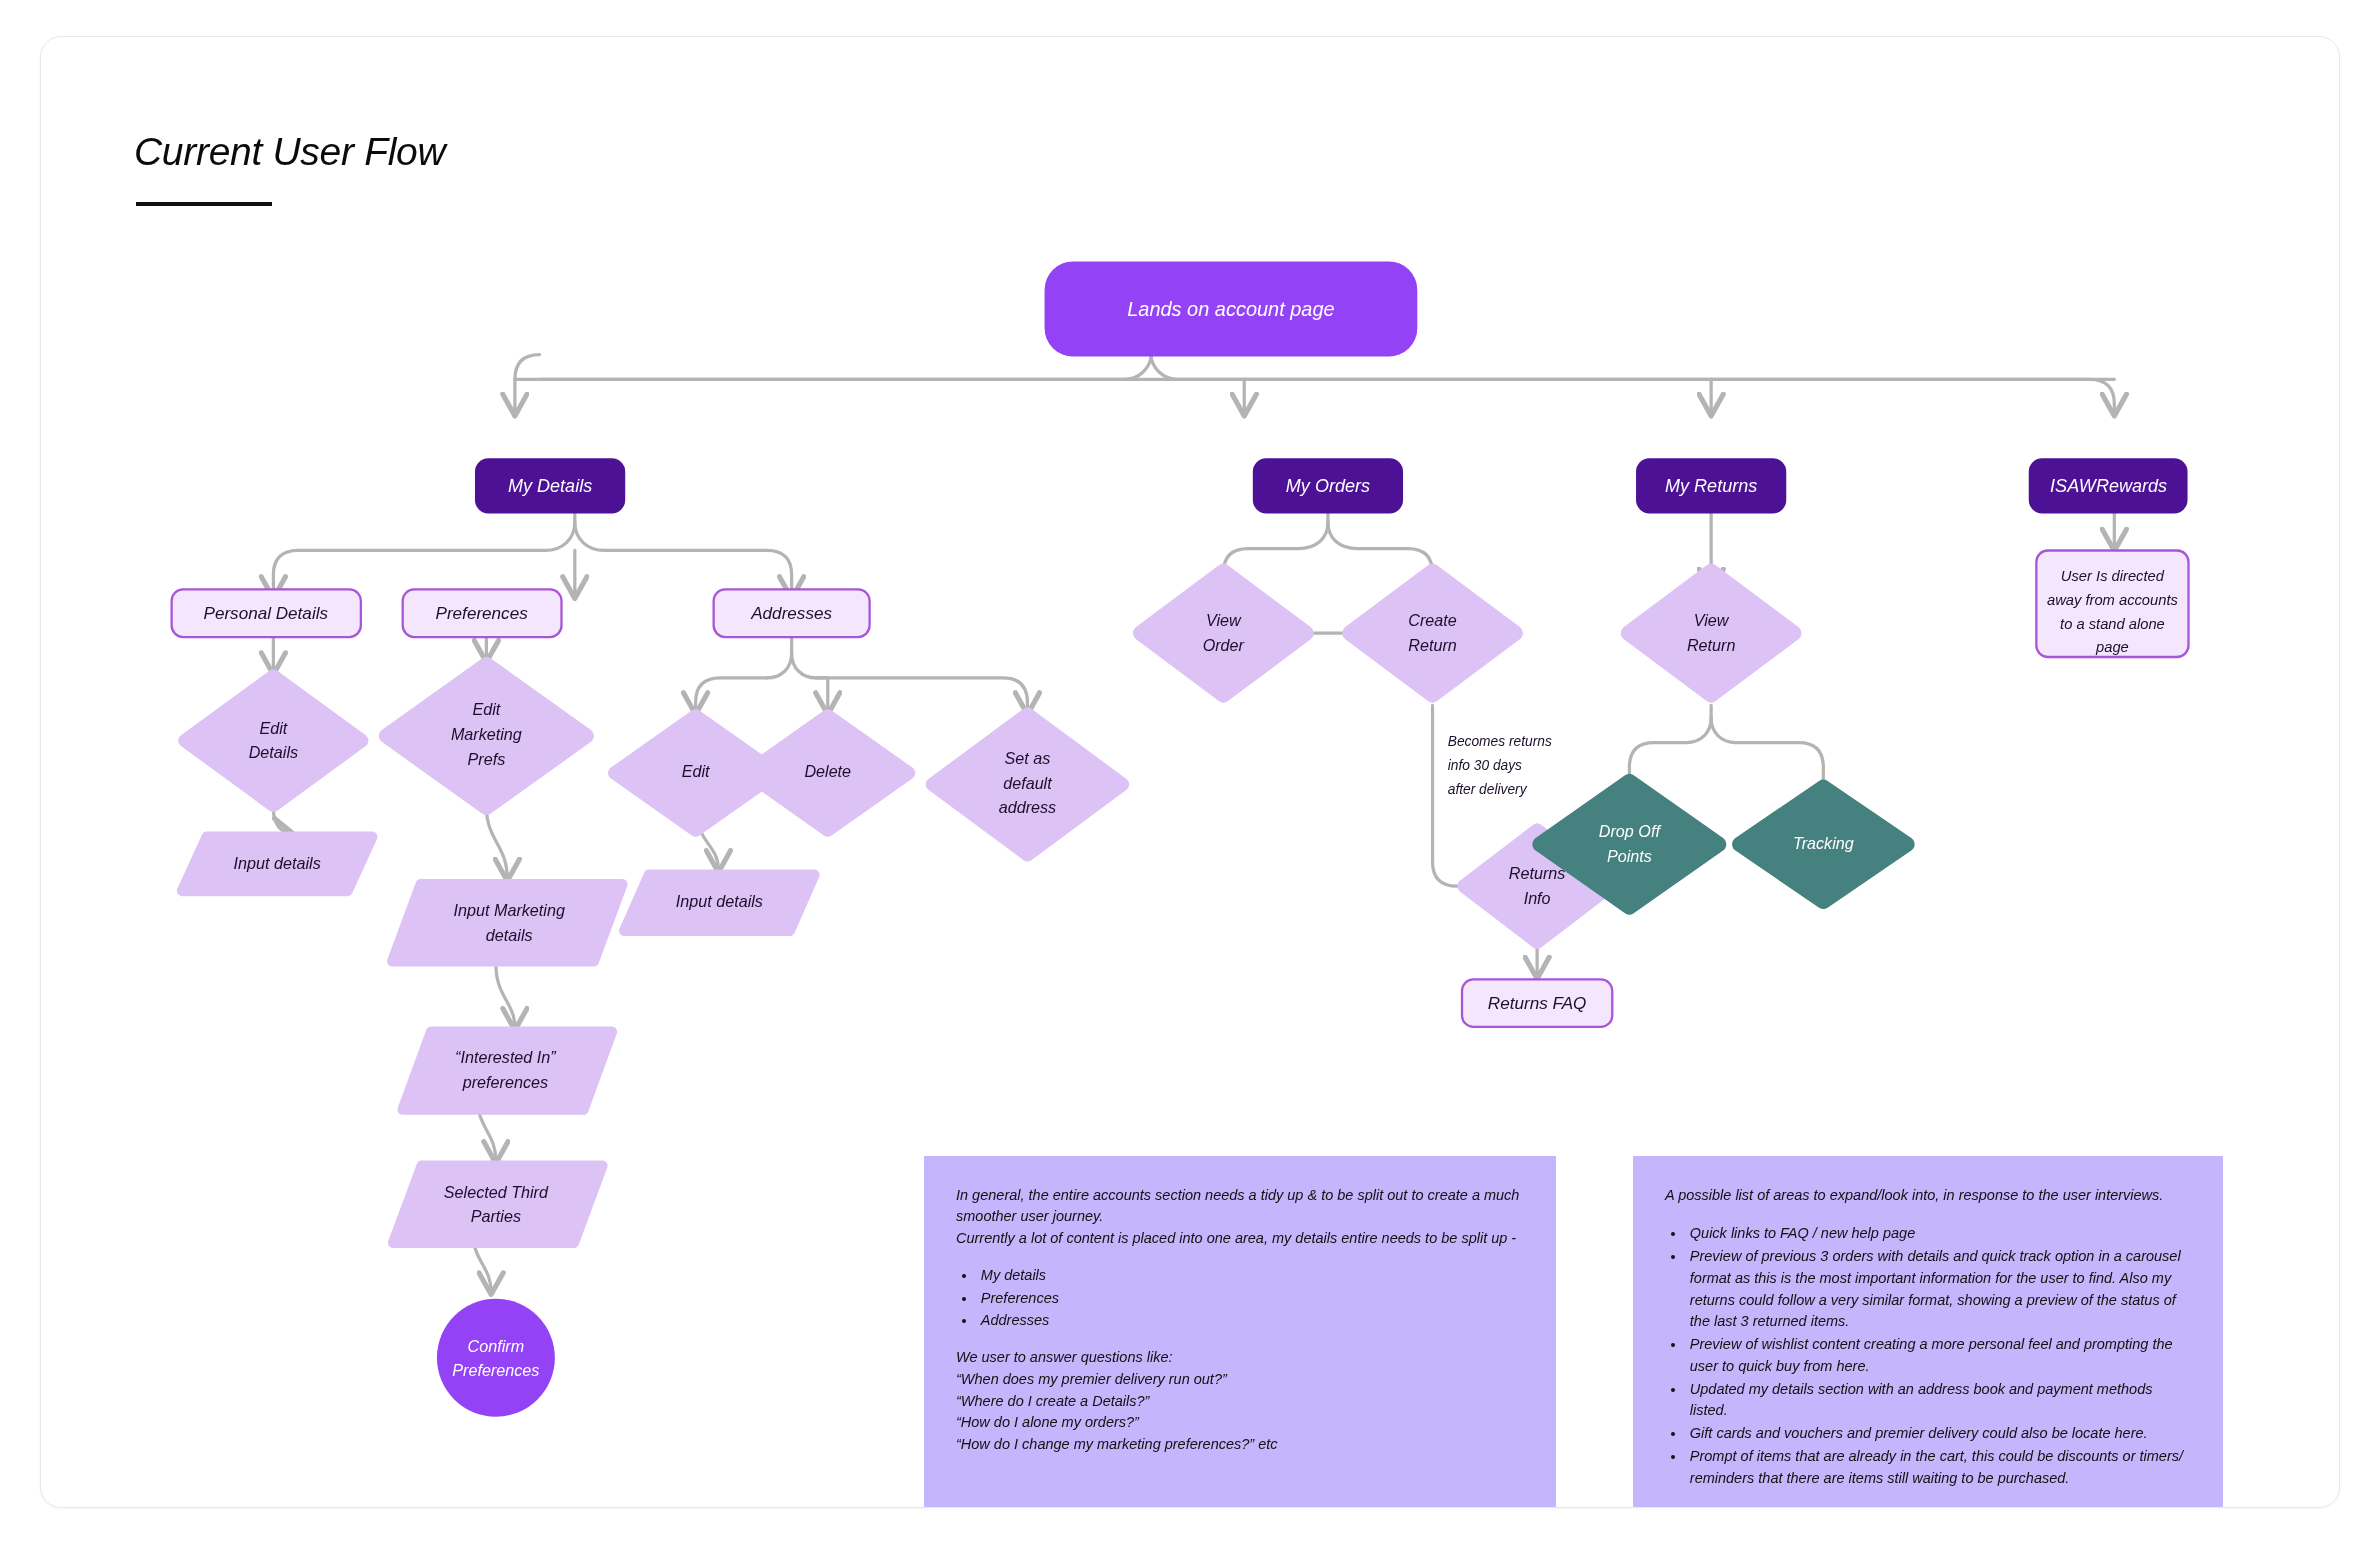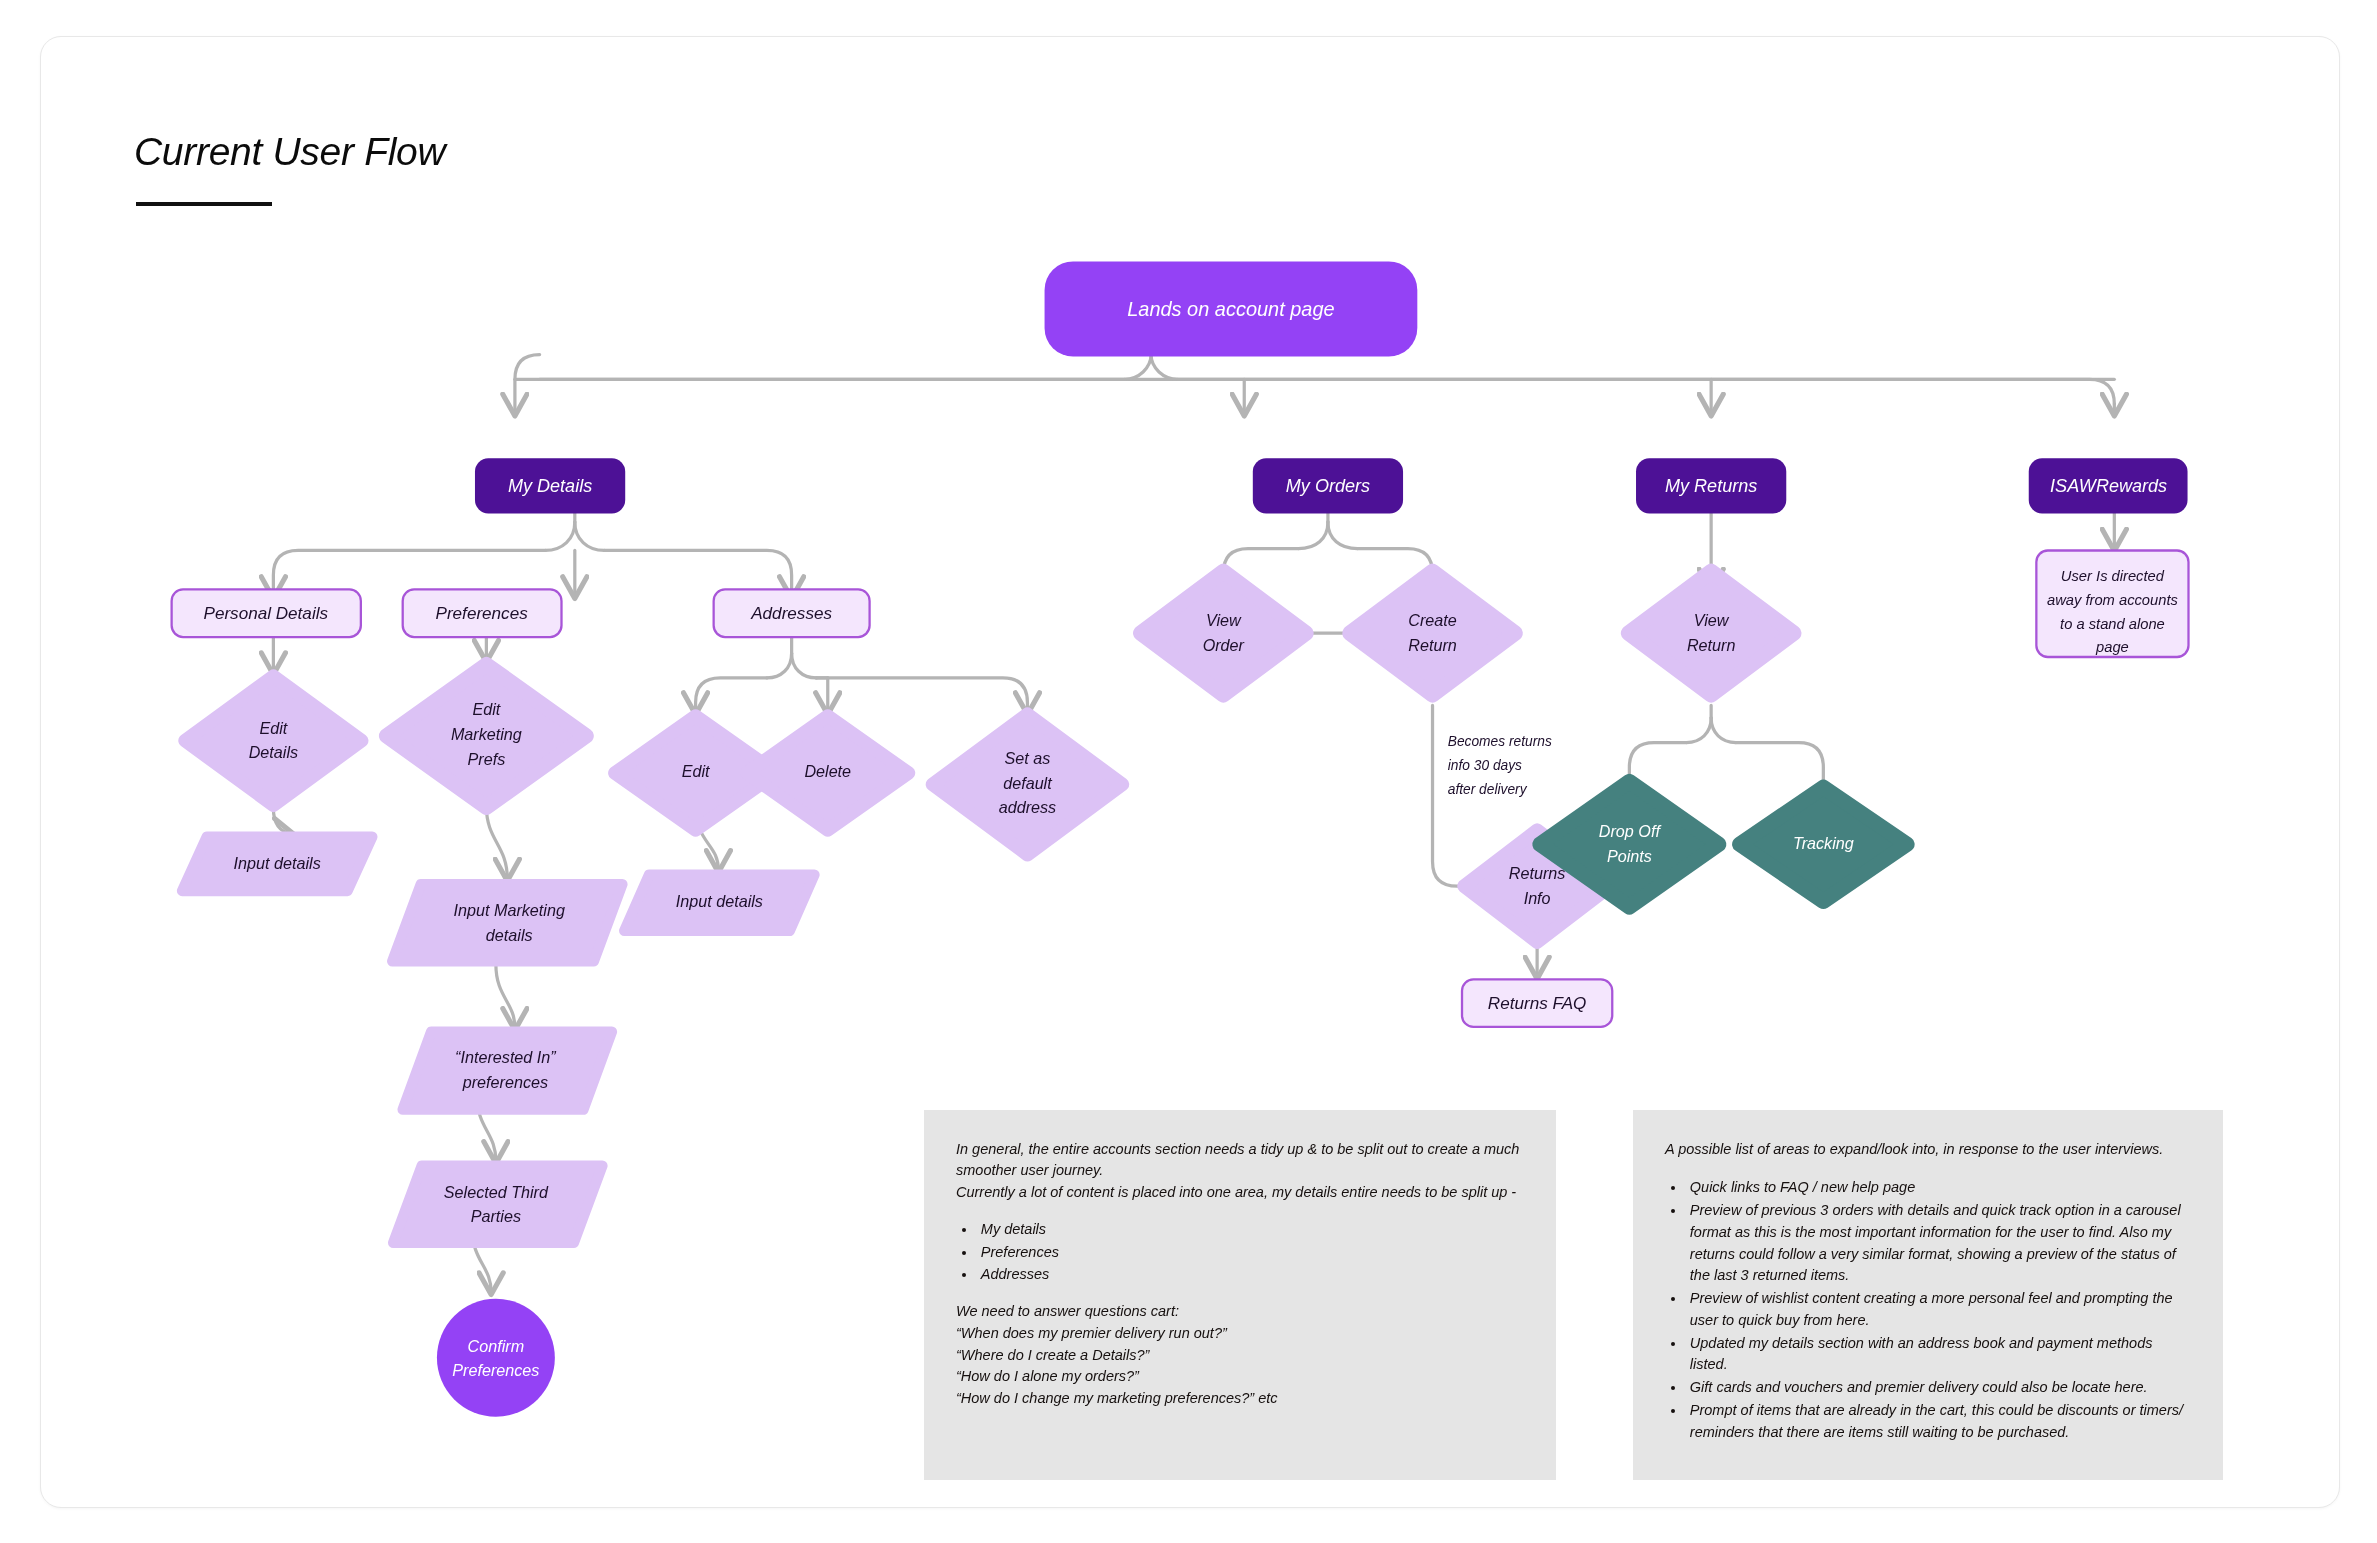--- a/index.html
+++ b/index.html
@@ -35,25 +35,26 @@
     background: #111111;
   }
   #canvas { position: absolute; left: 0; top: 0; width: 2300px; height: 1472px; }
   .nodetext {
     font-family: "Liberation Sans", sans-serif;
     text-anchor: middle;
     dominant-baseline: middle;
   }
   .note {
     position: absolute;
-    background: #e5e5e5;
+    background: #c4b5fd;
     color: #16100f;
     font-size: 14.5px;
     line-height: 1.5;
     padding: 28.5px 32px 25px 32px;
+    margin-top: 46px;
   }
   .note p { margin: 0; }
   .note ul { margin: 15px 0 15px 21px; }
   .note li { margin-bottom: 1px; padding-left: 3.8px; }
   #note-left { left: 883px; top: 1073px; width: 632px; height: 370px; }
   #note-right { left: 1592px; top: 1073px; width: 590px; height: 370px; }
   #note-right ul { margin-top: 17px; }
 </style>
 </head>
 <body>
@@ -291,21 +292,21 @@
   </svg>
 
   <div class="note" id="note-left">
     <p>In general, the entire accounts section needs a tidy up &amp; to be split out to create a much smoother user journey.</p>
     <p>Currently a lot of content is placed into one area, my details entire needs to be split up -</p>
     <ul>
       <li>My details</li>
       <li>Preferences</li>
       <li>Addresses</li>
     </ul>
-    <p>We need to answer questions cart:</p>
+    <p>We user to answer questions like:</p>
     <p>“When does my premier delivery run out?”</p>
     <p>“Where do I create a Details?”</p>
     <p>“How do I alone my orders?”</p>
     <p>“How do I change my marketing preferences?” etc</p>
   </div>
 
   <div class="note" id="note-right">
     <p>A possible list of areas to expand/look into, in response to the user interviews.</p>
     <ul>
       <li>Quick links to FAQ / new help page</li>

